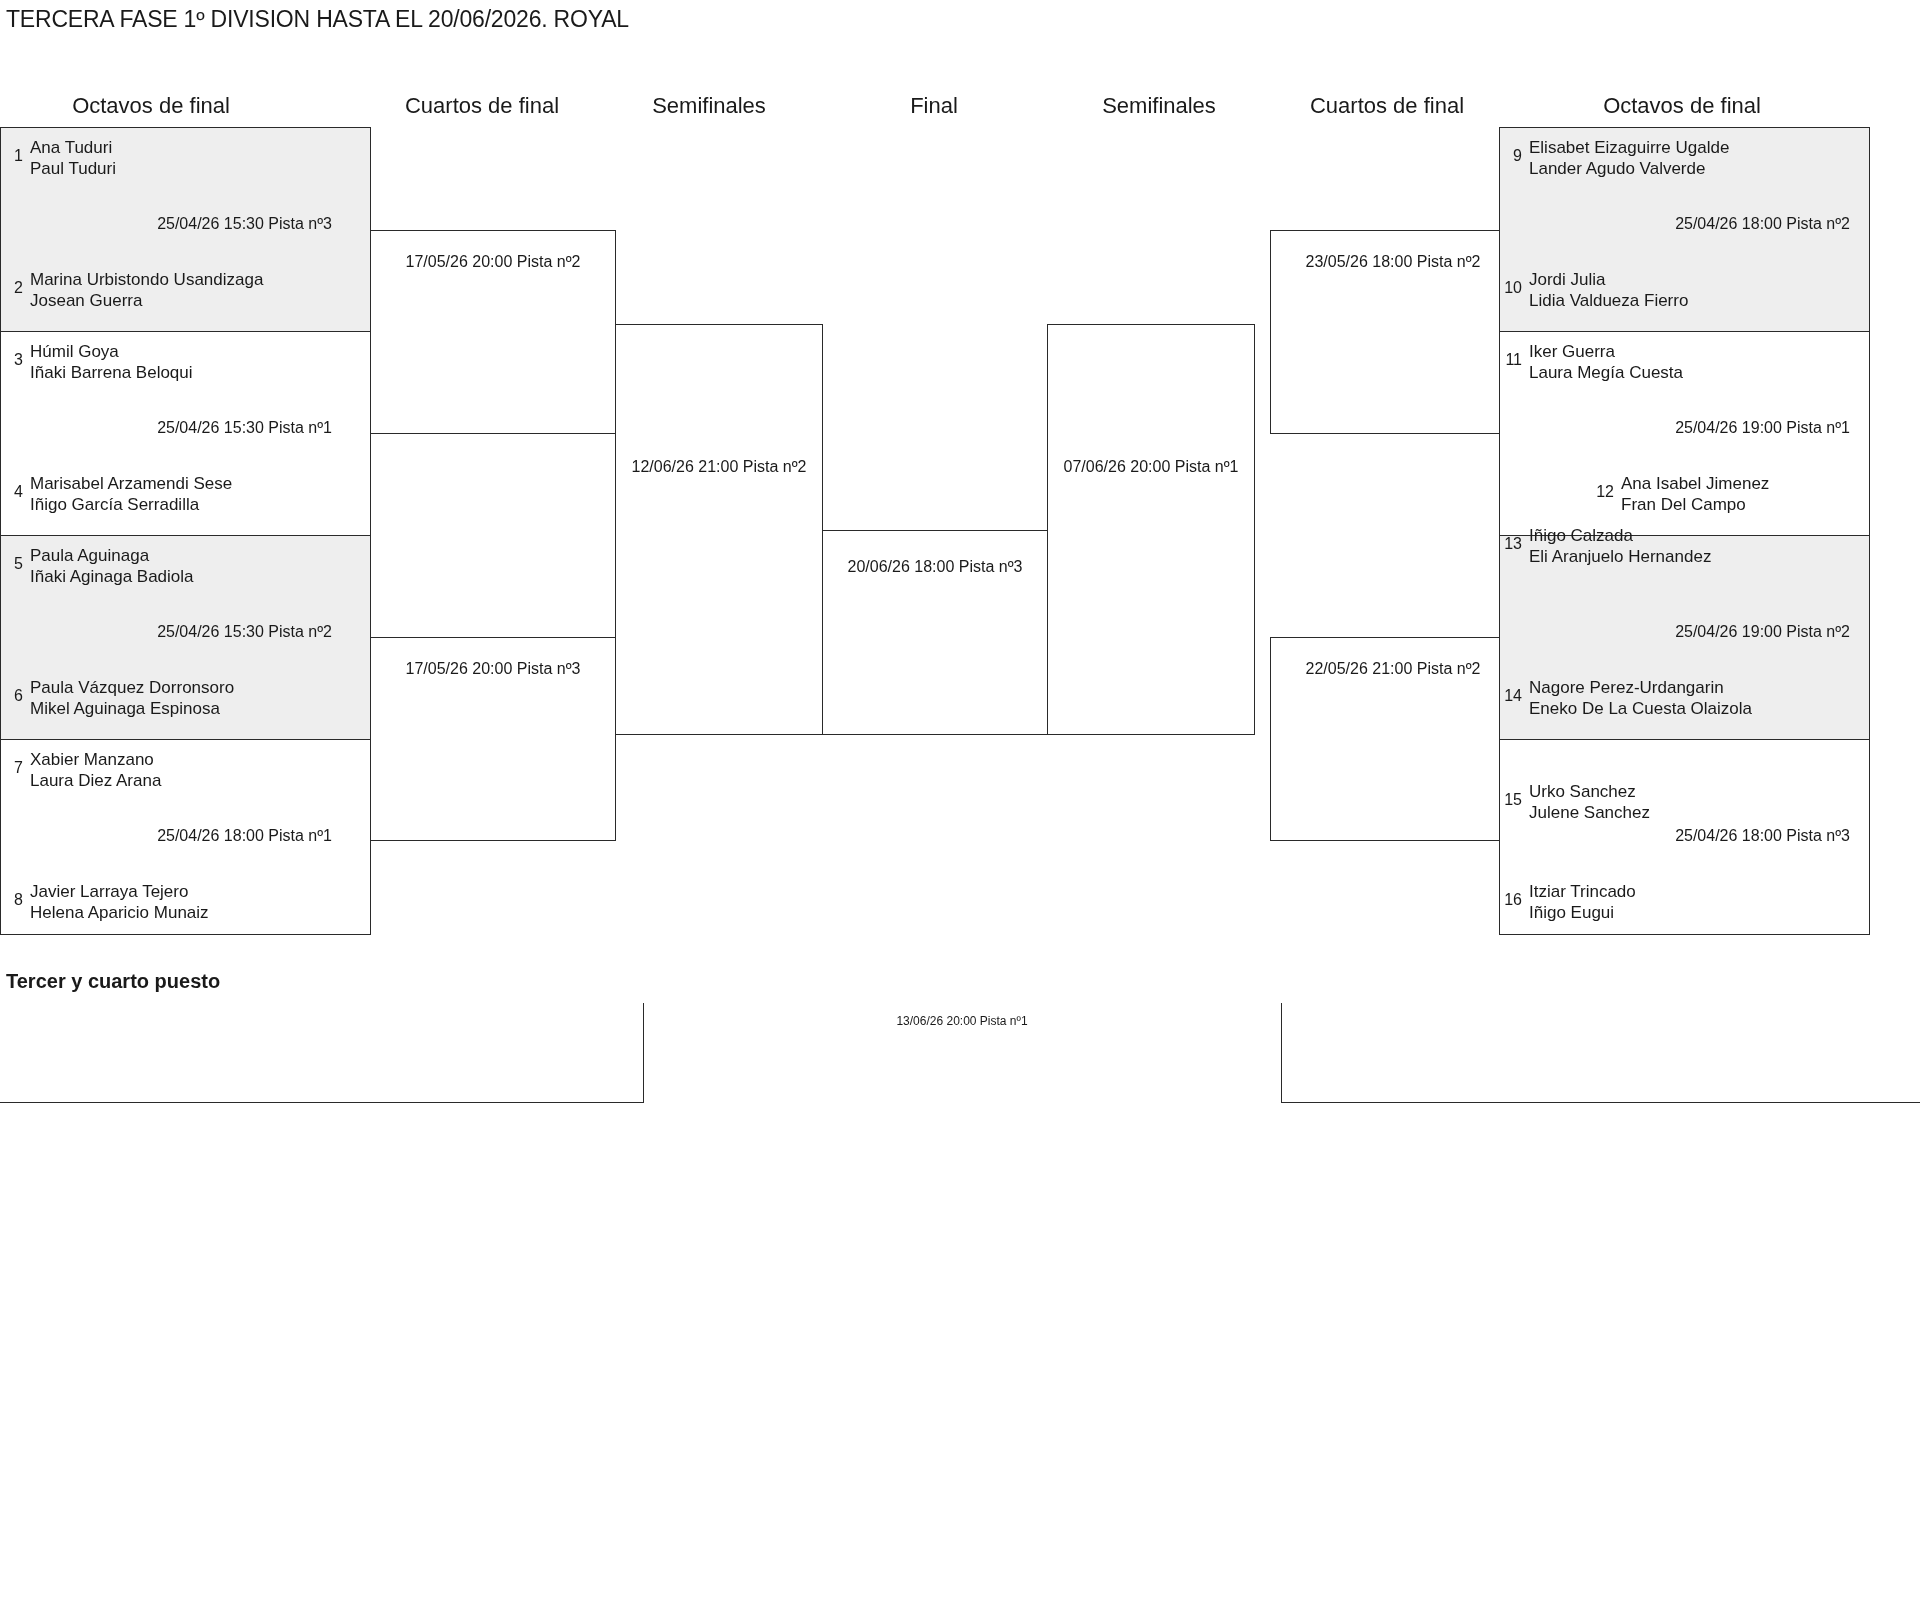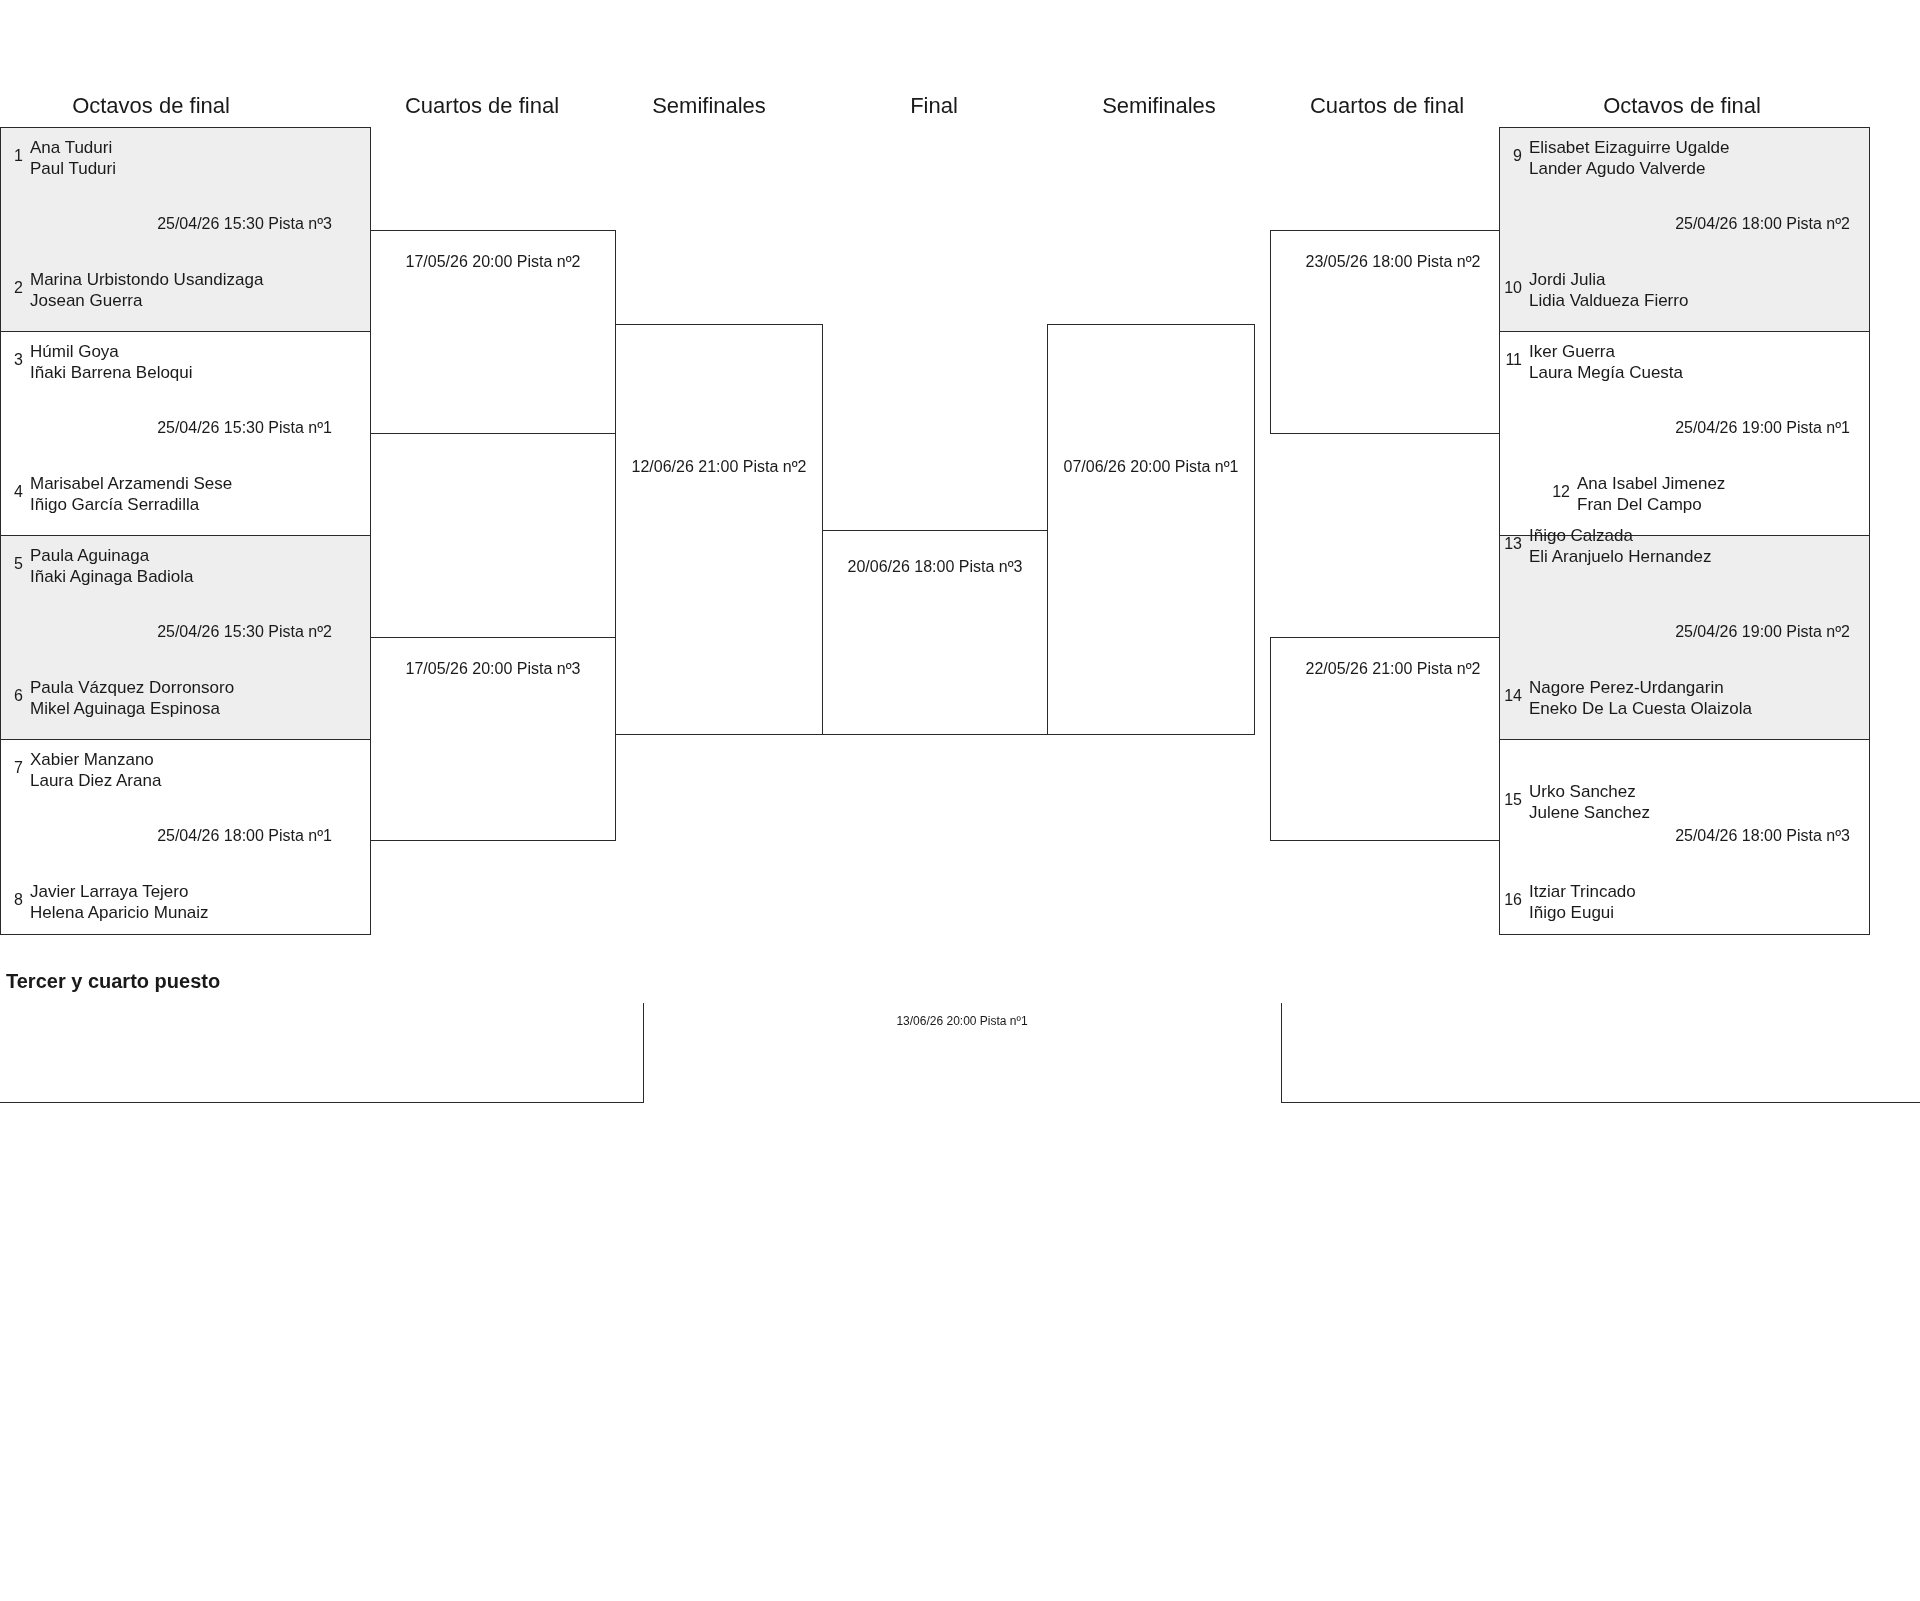--- a/index.html
+++ b/index.html
@@ -128,20 +128,21 @@
   }
   .bracket-line {
     position: absolute;
     background: #2a2a2a;
   }
 </style>
 </head>
 <body>
 
 <div id="title-block">
+  <div class="title-line-2">TERCERA FASE 1º DIVISION HASTA EL 20/06/2026. ROYAL</div>
 </div>
 
 <div class="round-header" style="left:151px">Octavos de final</div>
 <div class="round-header" style="left:482px">Cuartos de final</div>
 <div class="round-header" style="left:709px">Semifinales</div>
 <div class="round-header" style="left:934px">Final</div>
 <div class="round-header" style="left:1159px">Semifinales</div>
 <div class="round-header" style="left:1387px">Cuartos de final</div>
 <div class="round-header" style="left:1682px">Octavos de final</div>
 
@@ -257,21 +258,21 @@
 </div>
 
 <div class="seed-row" style="left:1501px; top:340px;">
   <div class="seed-num">11</div>
   <div class="seed-names">
     <div>Iker Guerra</div>
     <div>Laura Megía Cuesta</div>
   </div>
 </div>
 <div class="match-time" style="left:1520px; top:417px; width:330px;">25/04/26 19:00 Pista nº1</div>
-<div class="seed-row" style="left:1501px; top:472px;padding-left:48px;">
+<div class="seed-row" style="left:1545px; top:472px;padding-left:48px;">
   <div class="seed-num">12</div>
   <div class="seed-names">
     <div>Ana Isabel Jimenez</div>
     <div>Fran Del Campo</div>
   </div>
 </div>
 
 <div class="seed-row" style="left:1501px; top:524px;">
   <div class="seed-num">13</div>
   <div class="seed-names">

